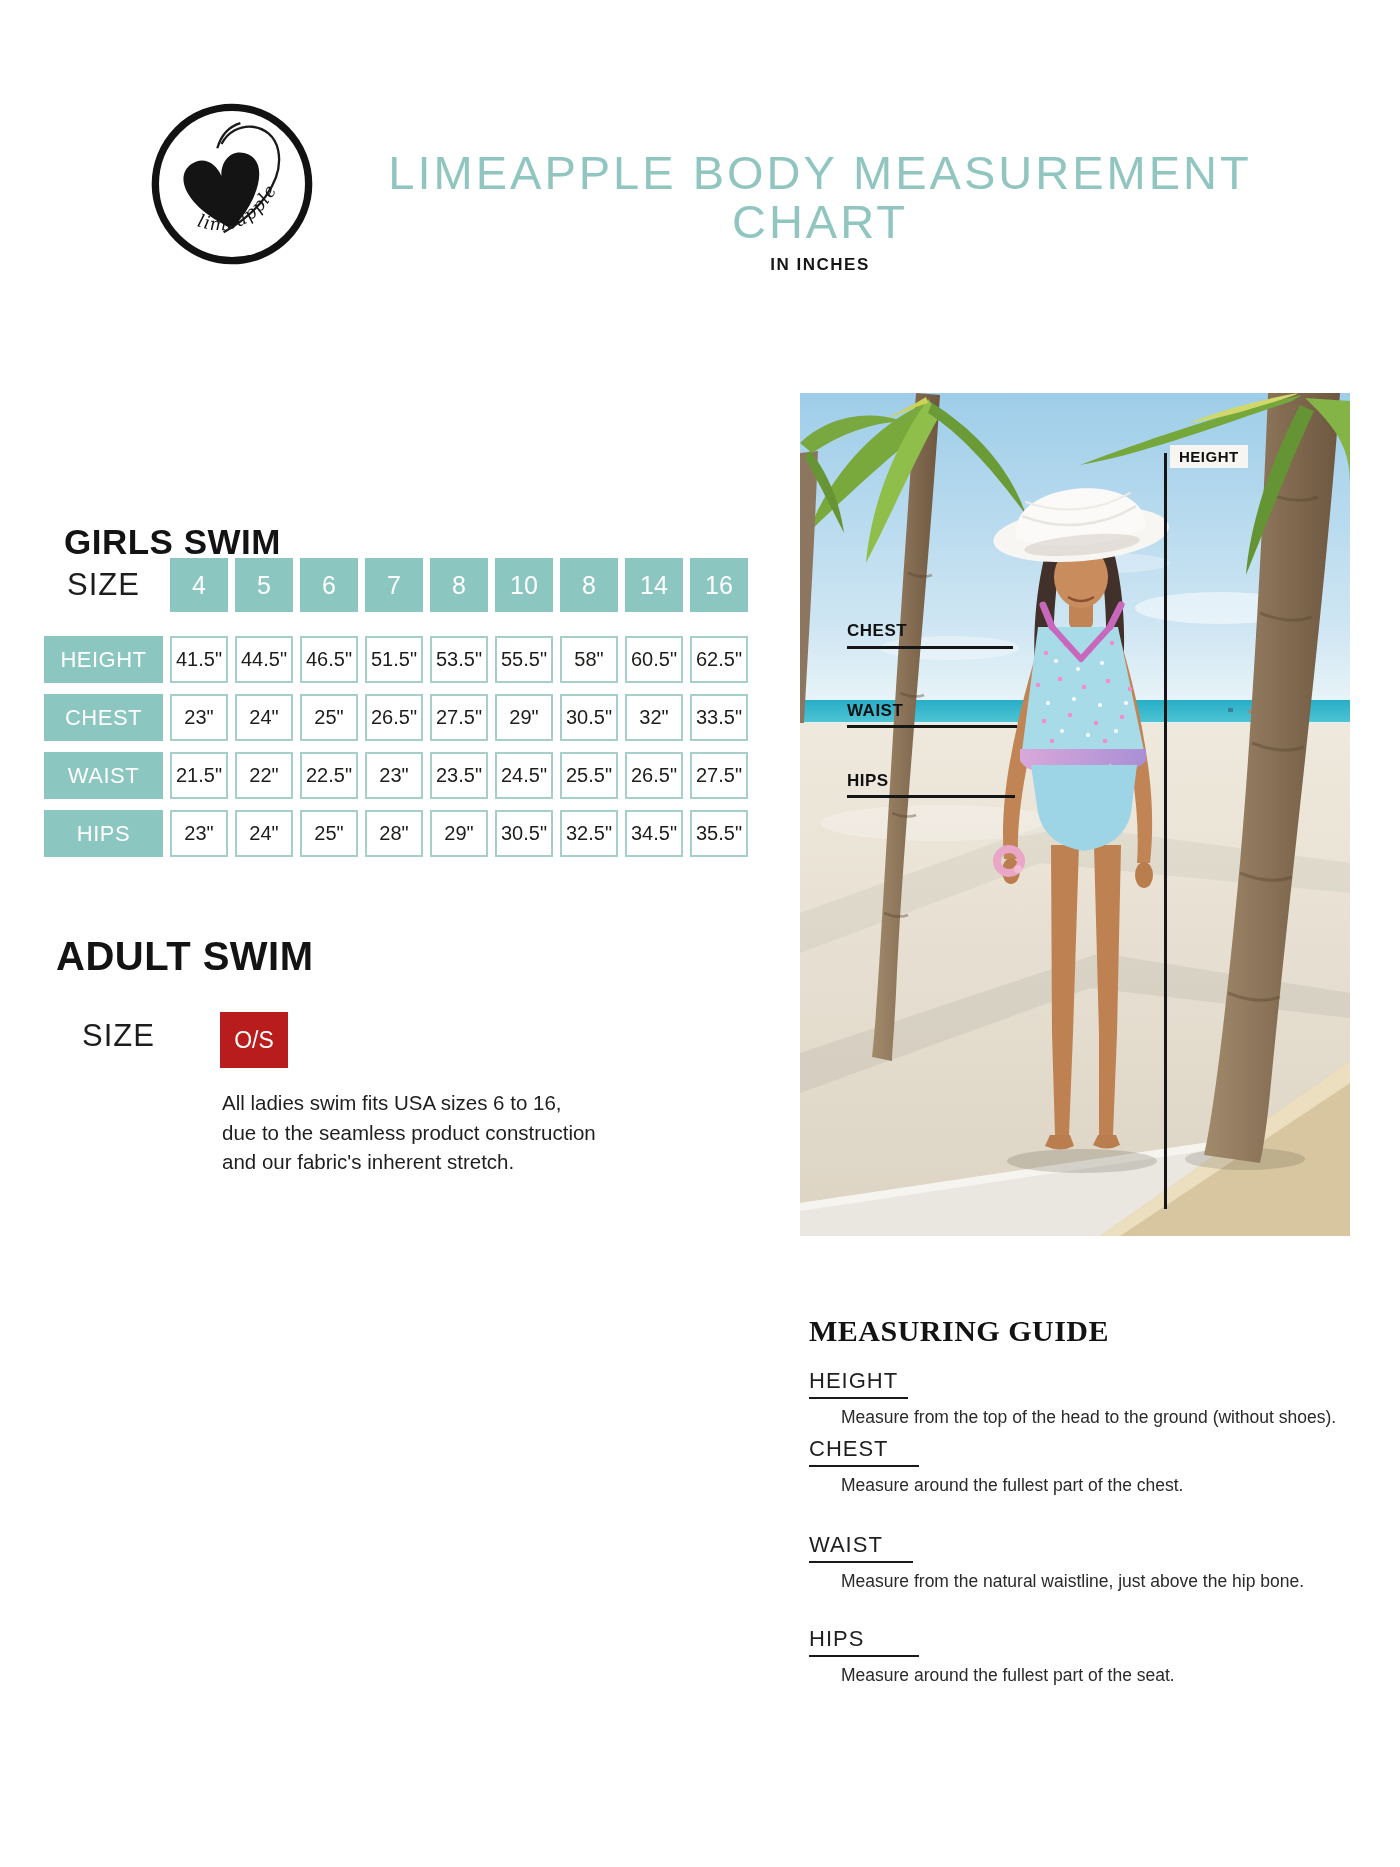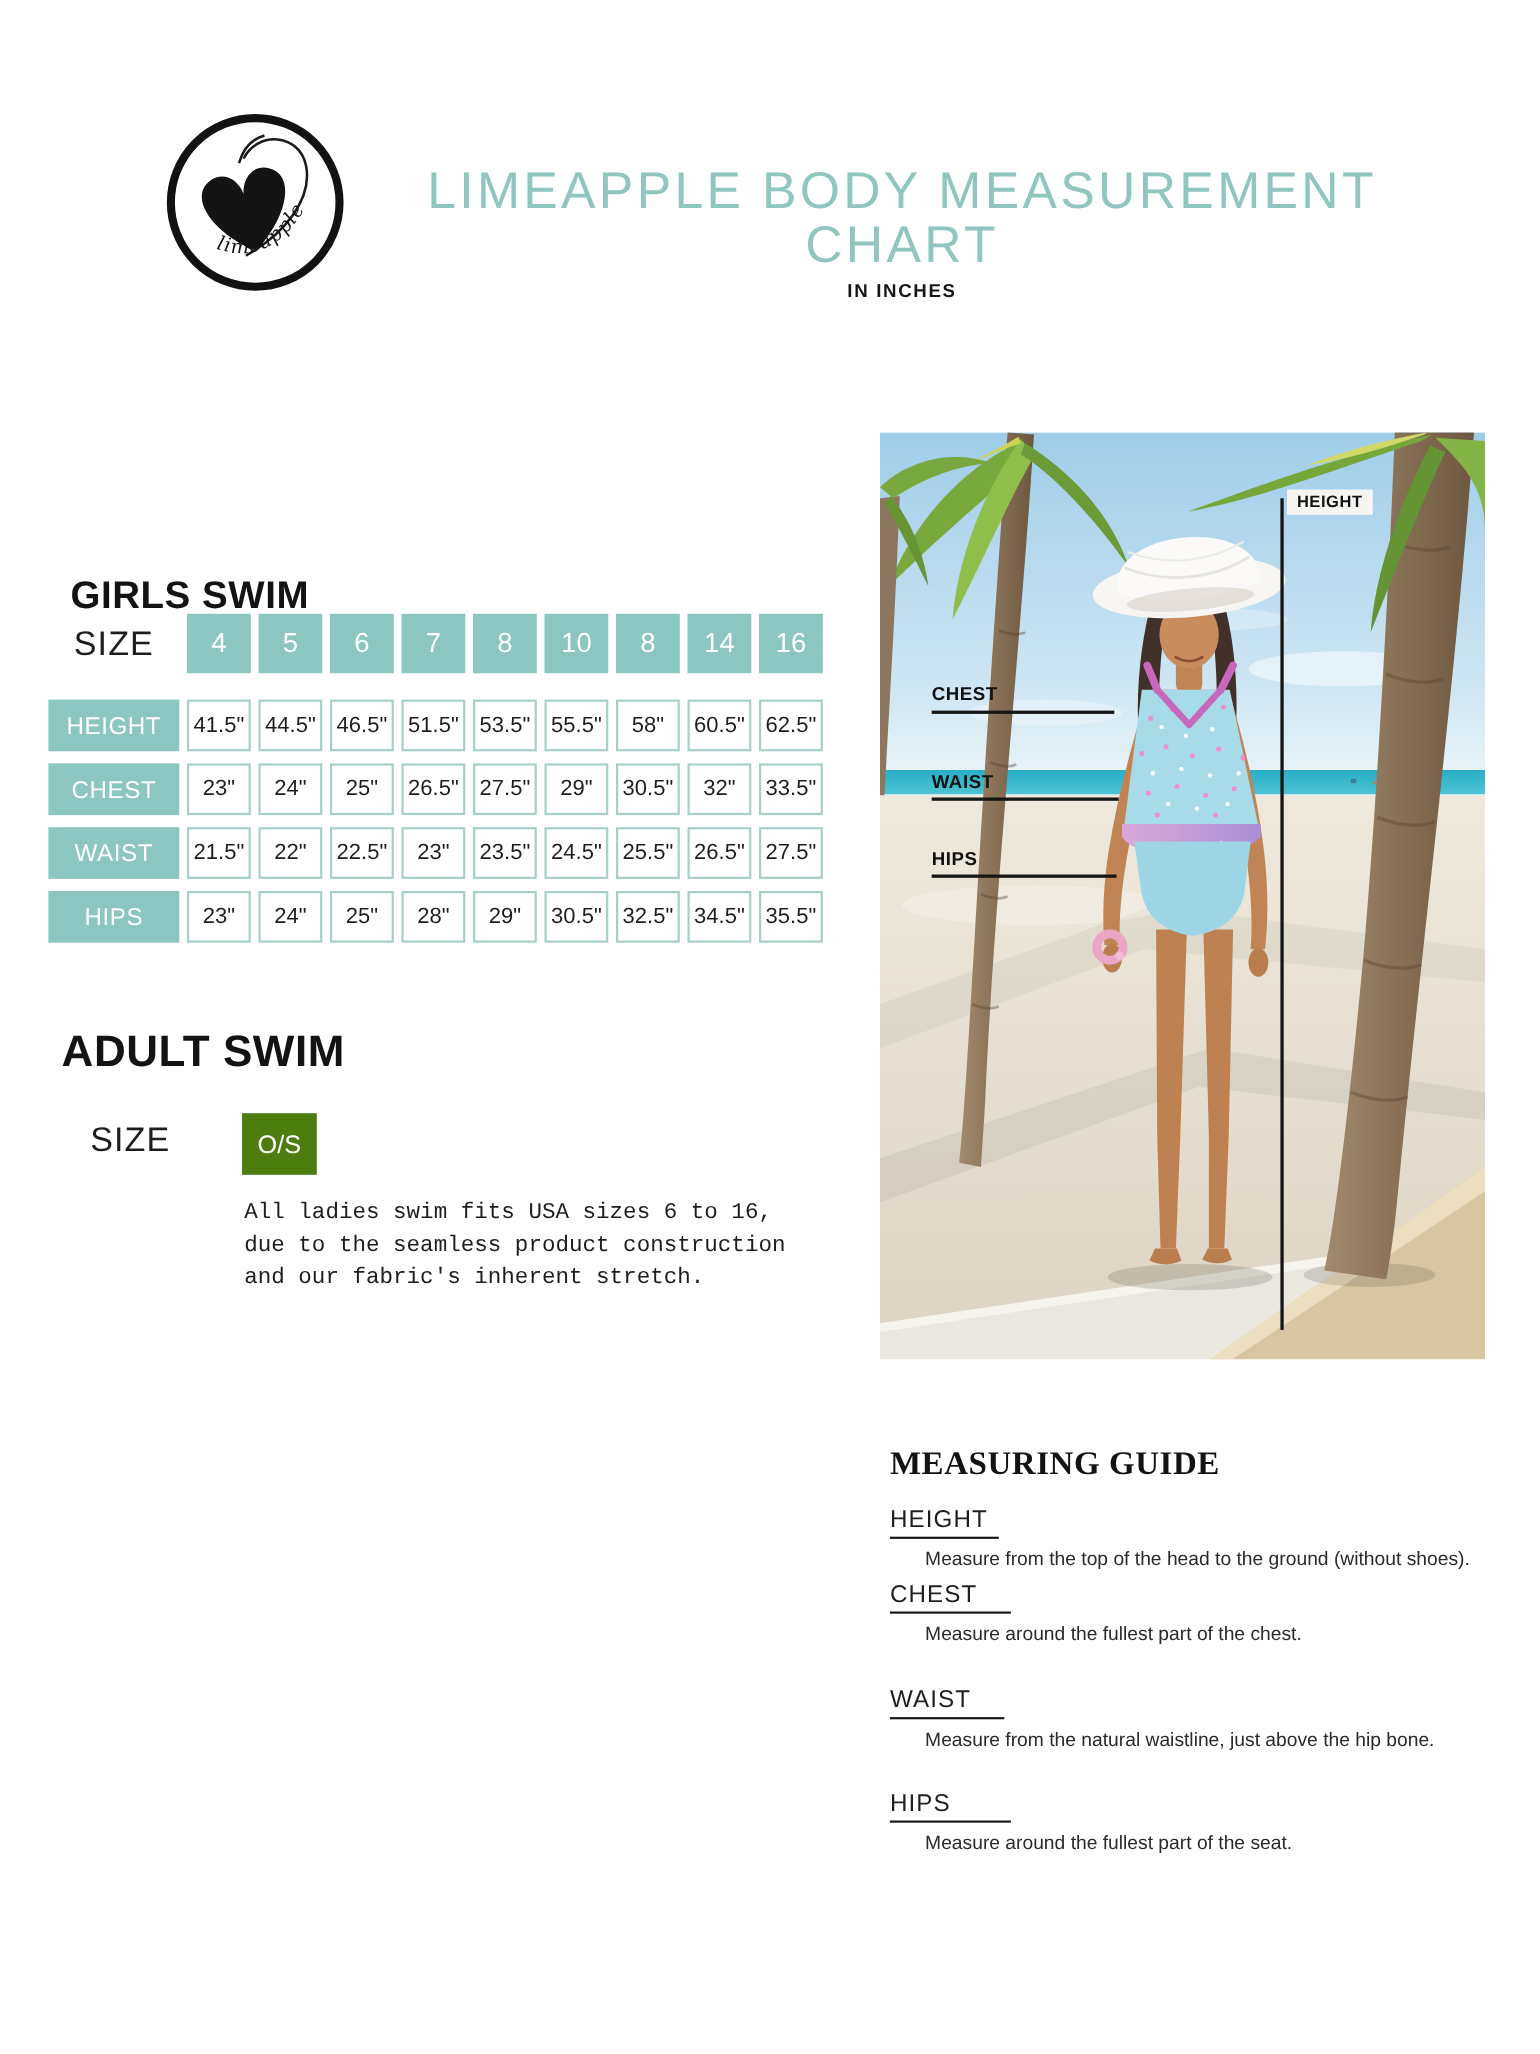--- a/index.html
+++ b/index.html
@@ -21,23 +21,23 @@
   .t-sizelabel{display:flex;align-items:center;justify-content:center;font-size:31px;font-weight:300;
                letter-spacing:1px;color:#1d1d1b;}
   .t-head{background:#8cc6c0;color:#ffffff;display:flex;align-items:center;justify-content:center;
           font-size:25px;font-weight:300;}
   .t-rowlabel{background:#8cc6c0;color:#ffffff;display:flex;align-items:center;justify-content:center;
               font-size:22px;font-weight:300;letter-spacing:0.5px;}
   .t-cell{background:#ffffff;border:2px solid #a6cfca;display:flex;align-items:center;justify-content:center;
           font-size:20px;color:#1d1d1b;}
   
   .adult-size-label{position:absolute;left:82px;top:1018px;font-size:31px;font-weight:300;letter-spacing:1px;}
-  .os-box{position:absolute;left:220px;top:1012px;width:68px;height:56px;background:#4d7c0f;color:#fff;
+  .os-box{position:absolute;left:220px;top:1012px;width:68px;height:56px;background:#b91c1c;color:#fff;
           display:flex;align-items:center;justify-content:center;font-size:23px;font-weight:300;}
-  .adult-note{position:absolute;left:222px;top:1088px;font-size:20.5px;line-height:29.5px;color:#1e1e1e;font-family:Liberation Mono, monospace;}
+  .adult-note{position:absolute;left:222px;top:1088px;font-size:20.5px;line-height:29.5px;color:#1e1e1e;}
   
   .photo{position:absolute;left:800px;top:393px;width:550px;height:843px;overflow:hidden;}
   .photo svg{position:absolute;left:0;top:0;}
   .ph-label{position:absolute;font-weight:800;font-size:17px;letter-spacing:0.5px;color:#111;}
   .ph-height{left:370px;top:52px;background:#f6f5f2;padding:3px 9px;font-size:15px;}
   .ph-chest{left:47px;top:228px;}
   .ph-waist{left:47px;top:308px;}
   .ph-hips{left:47px;top:378px;}
   .hline{position:absolute;height:3px;background:#161616;}
   .chest-line{left:47px;top:253px;width:166px;}

